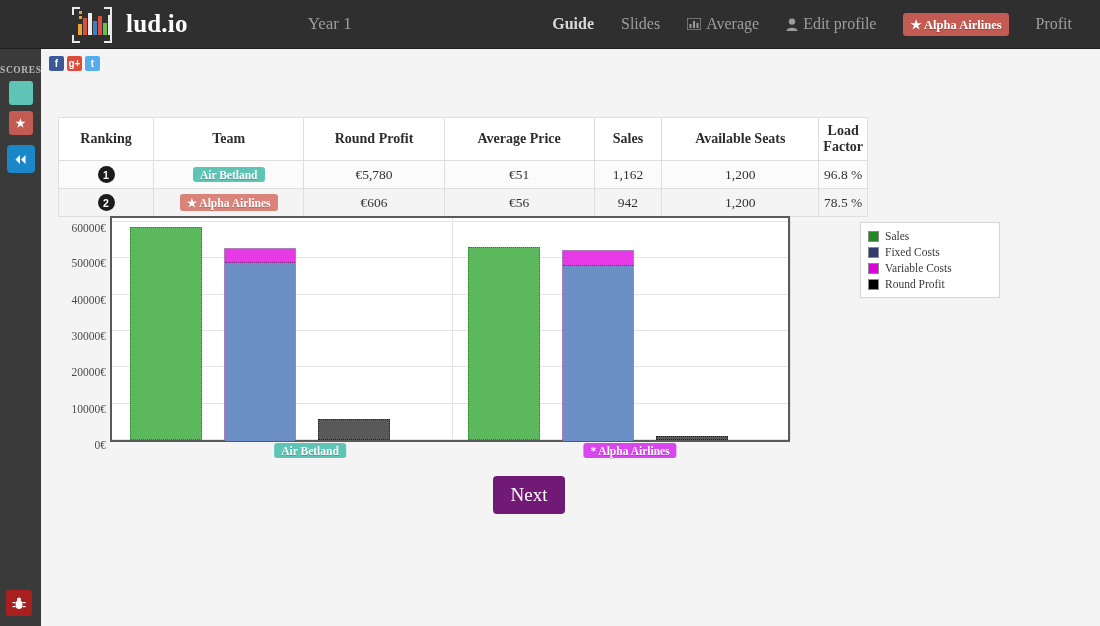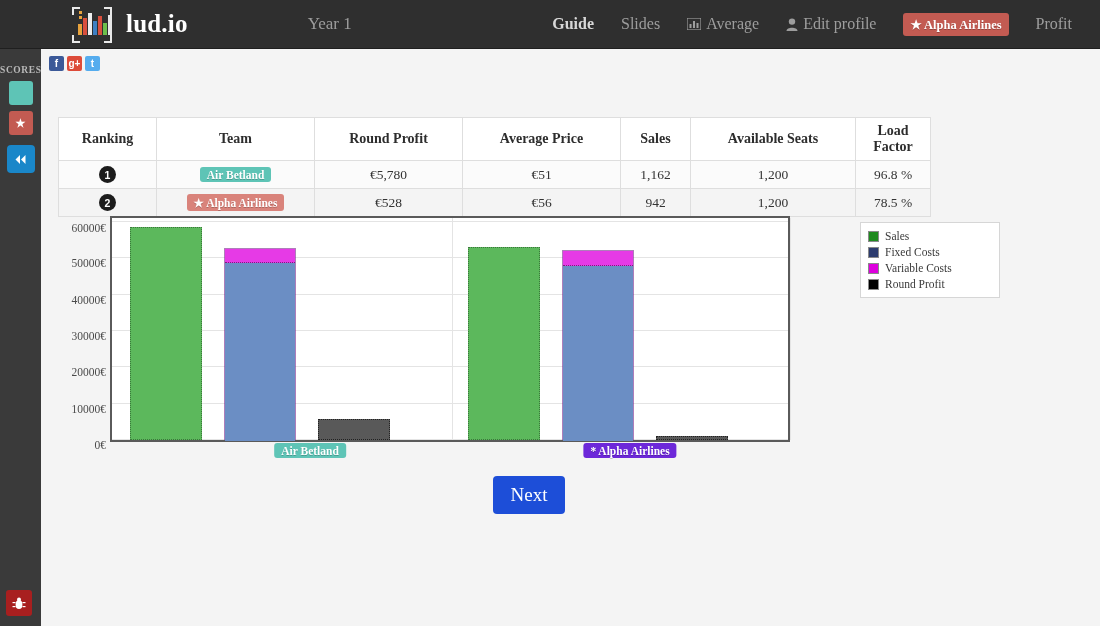--- a/index.html
+++ b/index.html
@@ -74,21 +74,21 @@
   .soc.tw{ background:#55acee; }
 
   .page-title{
     position:absolute; left:59px; top:68px;
     font-size:24px; font-weight:bold; color:#2d2d2d; margin:0;
     letter-spacing:-.1px;
   }
 
   
   .results-table{
-    position:absolute; left:58px; top:117px; width:873px;
+    position:absolute; left:58px; top:117px; width:810px;
     border-collapse:collapse; background:#fff;
     font-size:13.5px;
   }
   .results-table th, .results-table td{
     border:1px solid #dedede; text-align:center; padding:5px 4px; height:26px;
   }
   .results-table th{ font-weight:bold; font-size:14px; color:#2d2d2d; background:#fff;}
   .results-table tbody tr:nth-child(odd) td{ background:#fbfbfb; }
   .results-table tbody tr:nth-child(even) td{ background:#f4f4f4; }
   .rank-badge{
@@ -127,21 +127,21 @@
   .legend{
     position:absolute; left:860px; top:222px; width:140px;
     background:#fff; border:1px solid #d6d6d6; padding:5px 7px;
   }
   .legend-row{ display:flex; align-items:center; gap:6px; height:16px; }
   .swatch{ width:11px; height:11px; border:1px solid #8a8a8a; }
   .legend-label{ font-size:11.5px; color:#3a3a3a; }
 
   .next-btn{
     position:absolute; left:493px; top:476px; width:72px; height:38px;
-    background:#1d4ed8; color:#fff; border:none; border-radius:4px;
+    background:#701a75; color:#fff; border:none; border-radius:4px;
     font-family:"Liberation Serif", serif; font-size:19px; cursor:pointer;text-align:center;
   }
 </style>
 </head>
 <body>
 
 <div class="navbar">
   <div class="brand-wrap">
     <div class="logo-mark">
       <span class="corner c-tl"></span>
@@ -262,21 +262,21 @@
       <td>1,200</td>
       <td>96.8 %</td>
     </tr>
     <tr>
       <td>
         <span class="rank-badge">2</span>
       </td>
       <td>
         <span class="team-tag" style="background:#d9837b;">★ Alpha Airlines</span>
       </td>
-      <td>€528</td>
+      <td>€606</td>
       <td>€56</td>
       <td>942</td>
       <td>1,200</td>
       <td>78.5 %</td>
     </tr>
   </tbody>
 </table>
 
 <div class="y-labels">
     <span style="bottom: 0px; top: 224px;">0€</span>
@@ -311,21 +311,21 @@
           <div class="seg" style="height: 15.26px; background: rgb(230, 58, 230); border-bottom: 1px dotted rgba(0, 0, 0, 0.45);"></div>
           <div class="seg" style="height: 175.127px; background: rgb(107, 142, 196);"></div>
         </div>
         <div class="bar" style="height: 3.55703px; background: rgb(89, 89, 89); border: 1px dotted rgb(34, 34, 34);"></div>
       </div>
       <div class="sep" style="left: 678px;"></div>
     </div>
 </div>
 <div class="x-labels">
     <span class="xt team-tag" style="background: rgb(94, 196, 182); left: 200px;">Air Betland</span>
-    <span class="xt team-tag" style="background: #6d28d9; left: 520px;">* Alpha Airlines</span>
+    <span class="xt team-tag" style="background: #d946ef; left: 520px;">* Alpha Airlines</span>
   </div>
 
 <div class="legend">
     <div class="legend-row">
       <span class="swatch" style="background: rgb(31, 138, 31);"></span>
       <span class="legend-label">Sales</span>
     </div>
     <div class="legend-row">
       <span class="swatch" style="background: rgb(45, 60, 110);"></span>
       <span class="legend-label">Fixed Costs</span>

